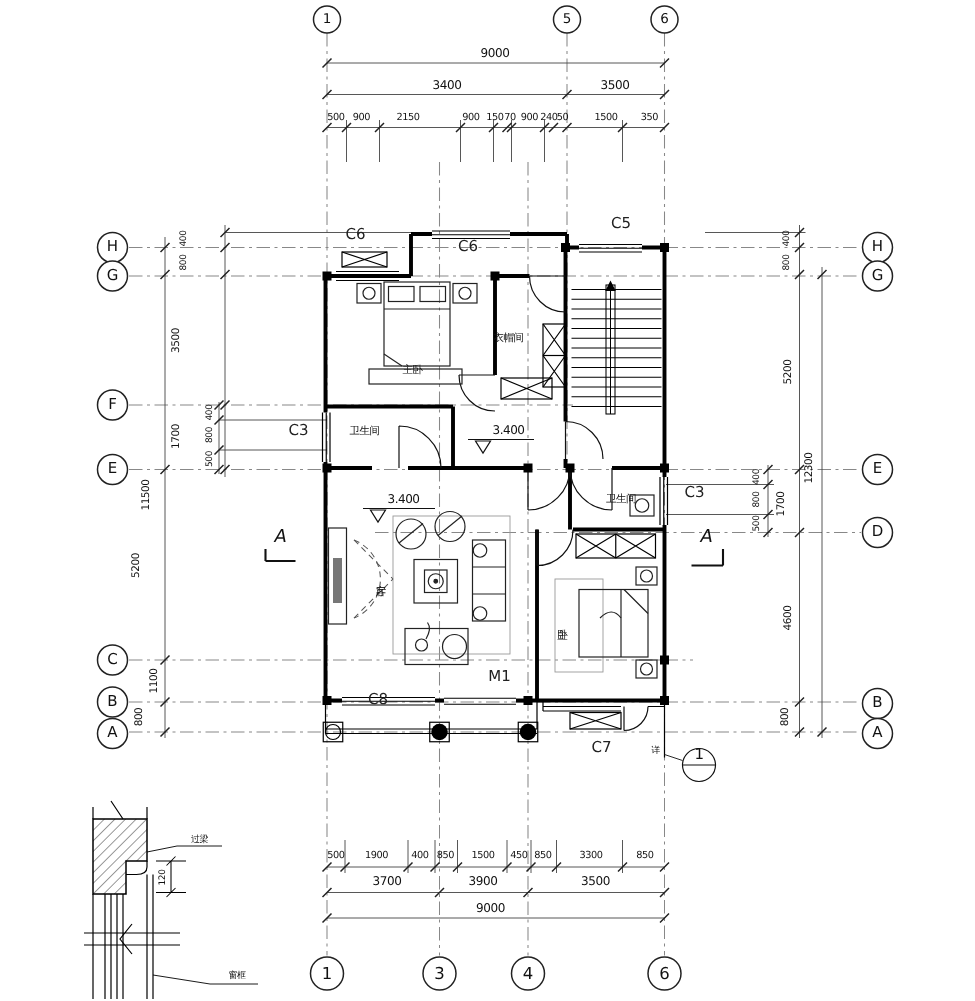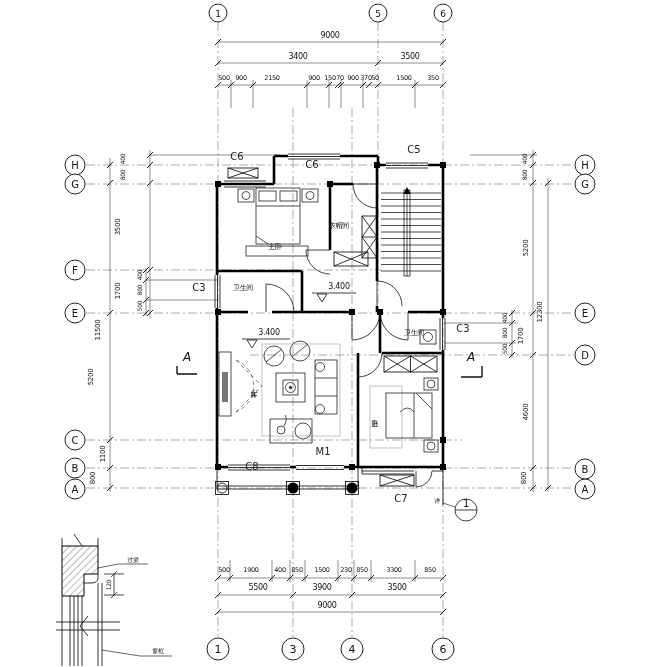--- a/index.html
+++ b/index.html
@@ -345,35 +345,35 @@
 <span class="t f8" style="left:330px;top:36px">9000</span>
 <span class="t f8" style="left:298px;top:57px">3400</span>
 <span class="t f8" style="left:410px;top:57px">3500</span>
 <span class="t f65" style="left:224px;top:78px">500</span>
 <span class="t f65" style="left:241px;top:78px">900</span>
 <span class="t f65" style="left:272px;top:78px">2150</span>
 <span class="t f65" style="left:314px;top:78px">900</span>
 <span class="t f65" style="left:330px;top:78px">150</span>
 <span class="t f65" style="left:340px;top:78px">70</span>
 <span class="t f65" style="left:353px;top:78px">900</span>
-<span class="t f65" style="left:366px;top:78px">370</span>
+<span class="t f65" style="left:366px;top:78px">240</span>
 <span class="t f65" style="left:375px;top:78px">50</span>
 <span class="t f65" style="left:404px;top:78px">1500</span>
 <span class="t f65" style="left:433px;top:78px">350</span>
 
 <span class="t f65" style="left:224px;top:570px">500</span>
 <span class="t f65" style="left:251px;top:570px">1900</span>
 <span class="t f65" style="left:280px;top:570px">400</span>
 <span class="t f65" style="left:297px;top:570px">850</span>
 <span class="t f65" style="left:322px;top:570px">1500</span>
-<span class="t f65" style="left:346px;top:570px">230</span>
+<span class="t f65" style="left:346px;top:570px">450</span>
 <span class="t f65" style="left:362px;top:570px">850</span>
 <span class="t f65" style="left:394px;top:570px">3300</span>
 <span class="t f65" style="left:430px;top:570px">850</span>
-<span class="t f8" style="left:258px;top:588px">5500</span>
+<span class="t f8" style="left:258px;top:588px">3700</span>
 <span class="t f8" style="left:322px;top:588px">3900</span>
 <span class="t f8" style="left:397px;top:588px">3500</span>
 <span class="t f8" style="left:327px;top:606px">9000</span>
 
 <span class="t v f6" style="left:123px;top:159px">400</span>
 <span class="t v f6" style="left:123px;top:175px">800</span>
 <span class="t v" style="left:118px;top:227px">3500</span>
 <span class="t v" style="left:118px;top:291px">1700</span>
 <span class="t v f6" style="left:140px;top:275px">400</span>
 <span class="t v f6" style="left:140px;top:290px">800</span>
@@ -393,21 +393,21 @@
 <span class="t v" style="left:540px;top:312px">12300</span>
 <span class="t v" style="left:526px;top:412px">4600</span>
 <span class="t v" style="left:524px;top:478px">800</span>
 
 <span class="t lbl" style="left:237px;top:157px">C6</span>
 <span class="t lbl" style="left:312px;top:165px">C6</span>
 <span class="t lbl" style="left:414px;top:150px">C5</span>
 <span class="t lbl" style="left:199px;top:288px">C3</span>
 <span class="t lbl" style="left:463px;top:329px">C3</span>
 <span class="t lbl" style="left:252px;top:467px">C8</span>
-<span class="t lbl" style="left:323px;top:452px">M1</span>
+<span class="t lbl" style="left:333px;top:452px">M1</span>
 <span class="t lbl" style="left:401px;top:499px">C7</span>
 
 <span class="t cjk" style="left:275px;top:247px">主卧</span>
 <span class="t cjk" style="left:339px;top:226px">衣帽间</span>
 <span class="t cjk" style="left:243px;top:288px">卫生间</span>
 <span class="cjk vtext t" style="left:253px;top:385px">客厅</span>
 <span class="t cjk" style="left:414px;top:333px">卫生间</span>
 <span class="cjk vtext t" style="left:374px;top:414px">主卧</span>
 
 <span class="t f8" style="left:339px;top:287px">3.400</span>

